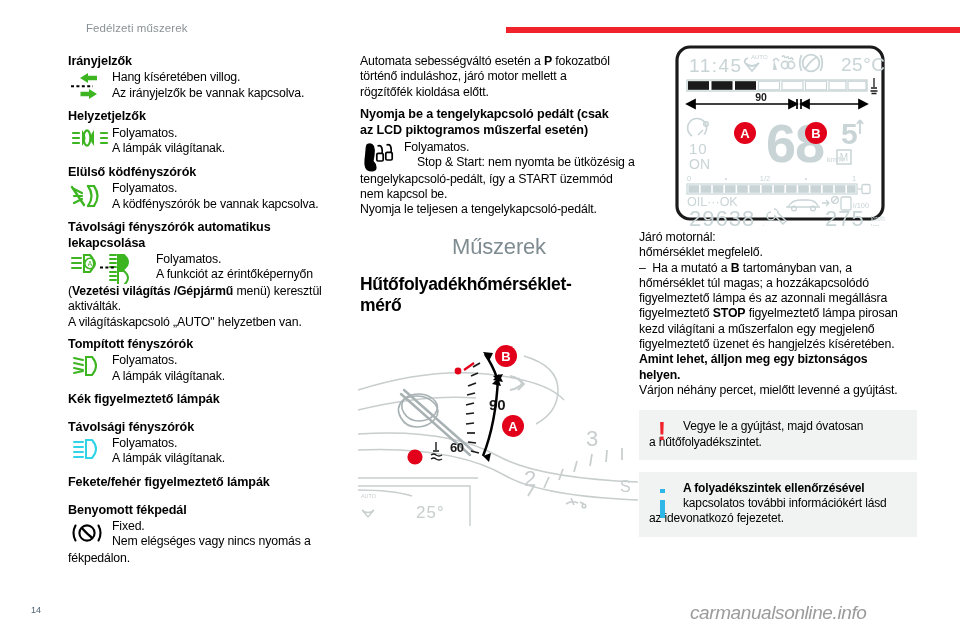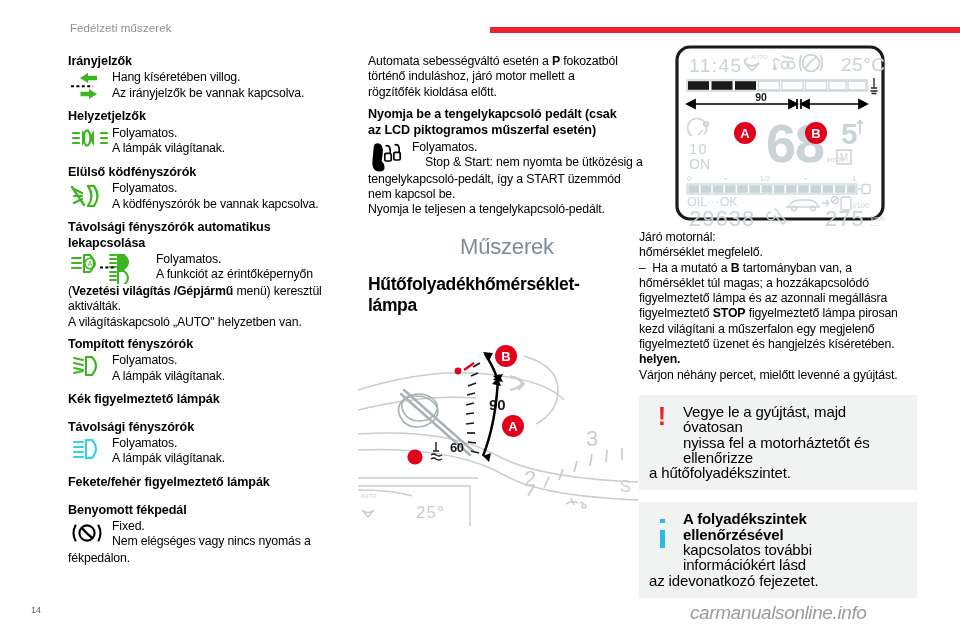--- a/index.html
+++ b/index.html
@@ -12,21 +12,21 @@
     height: 640px;
     position: relative;
     font-family: "Liberation Sans", sans-serif;
     color: #000000;
     overflow: hidden;
   }
 
   
   #header {
     position: absolute;
-    left: 0; top: 0;
+    left: 16px; top: 0;
     width: 836px; height: 44px;
   }
   #header-title {
     position: absolute;
     left: 70px; top: 22px;
     font-size: 11.5px;
     color: #8a9296;
     letter-spacing: .1px;
     white-space: nowrap;
   }
@@ -37,21 +37,21 @@
     background: #f0222c;
   }
 
   
   .col {
     position: absolute;
     top: 54px;
     width: 278px;
   }
   #col-left   { left: 68px; }
-  #col-mid    { left: 368px; }
+  #col-mid    { left: 360px; }
   #col-right  { left: 639px; }
 
   
   .h3 {
     font-size: 12.6px;
     font-weight: bold;
     line-height: 15.4px;
     margin: 0 0 1px 0;
     letter-spacing: -.1px;
   }
@@ -104,21 +104,21 @@
     margin-top: 12px;
     position: relative;
   }
   .box .box-icon {
     position: absolute;
     left: 12px; top: 10px;
     width: 22px;
     text-align: center;
   }
   .box .box-text {
-    font-size: 15px;
+    font-size: 12px;
     line-height: 15.3px;
     letter-spacing: -.15px;
   }
   .box .box-text .first {
     display: block;
     padding-left: 34px;
     text-indent: 0;
   }
   .box .box-text .second {
     display: block;
@@ -353,40 +353,40 @@
   <div class="p">nem kapcsol be.</div>
   <div class="p">Nyomja le teljesen a tengelykapcsoló-pedált.</div>
 
   <div style="height:16px;"></div>
 
   <div class="sec-title">Műszerek</div>
 
   <div style="height:14px;"></div>
 
   <div class="sub-title">Hűtőfolyadékhőmérséklet-</div>
-  <div class="sub-title">lámpa</div>
+  <div class="sub-title">mérő</div>
 </div>
 
 <div class="col" id="col-right" style="top:230px;">
   <div class="p">Járó motornál:</div>
   <div class="p">hőmérséklet megfelelő.</div>
   <div class="p">–&nbsp; Ha a mutató a <b>B</b> tartományban van, a</div>
   <div class="p">hőmérséklet túl magas; a hozzákapcsolódó</div>
   <div class="p">figyelmeztető lámpa és az azonnali megállásra</div>
   <div class="p">figyelmeztető <b>STOP</b> figyelmeztető lámpa pirosan</div>
   <div class="p">kezd világítani a műszerfalon egy megjelenő</div>
   <div class="p">figyelmeztető üzenet és hangjelzés kíséretében.</div>
+  <div class="p bold">Amint lehet, álljon meg egy biztonságos</div>
   <div class="p bold">helyen.</div>
   <div class="p">Várjon néhány percet, mielőtt levenné a gyújtást.</div>
 
   <div class="box">
     <div class="box-icon warn-bang">!</div>
     <div class="box-text">
       <span class="first">Vegye le a gyújtást, majd óvatosan</span>
-      <span class="second">nyissa fel a motorháztetőt és ellenőrizze</span>
       <span class="rest">a hűtőfolyadékszintet.</span>
     </div>
   </div>
 
   <div class="box">
     <div class="box-icon">
       <span class="info-i" style="height:4px; margin-bottom:3px;"></span><br>
       <span class="info-i" style="height:18px;"></span>
     </div>
     <div class="box-text">

